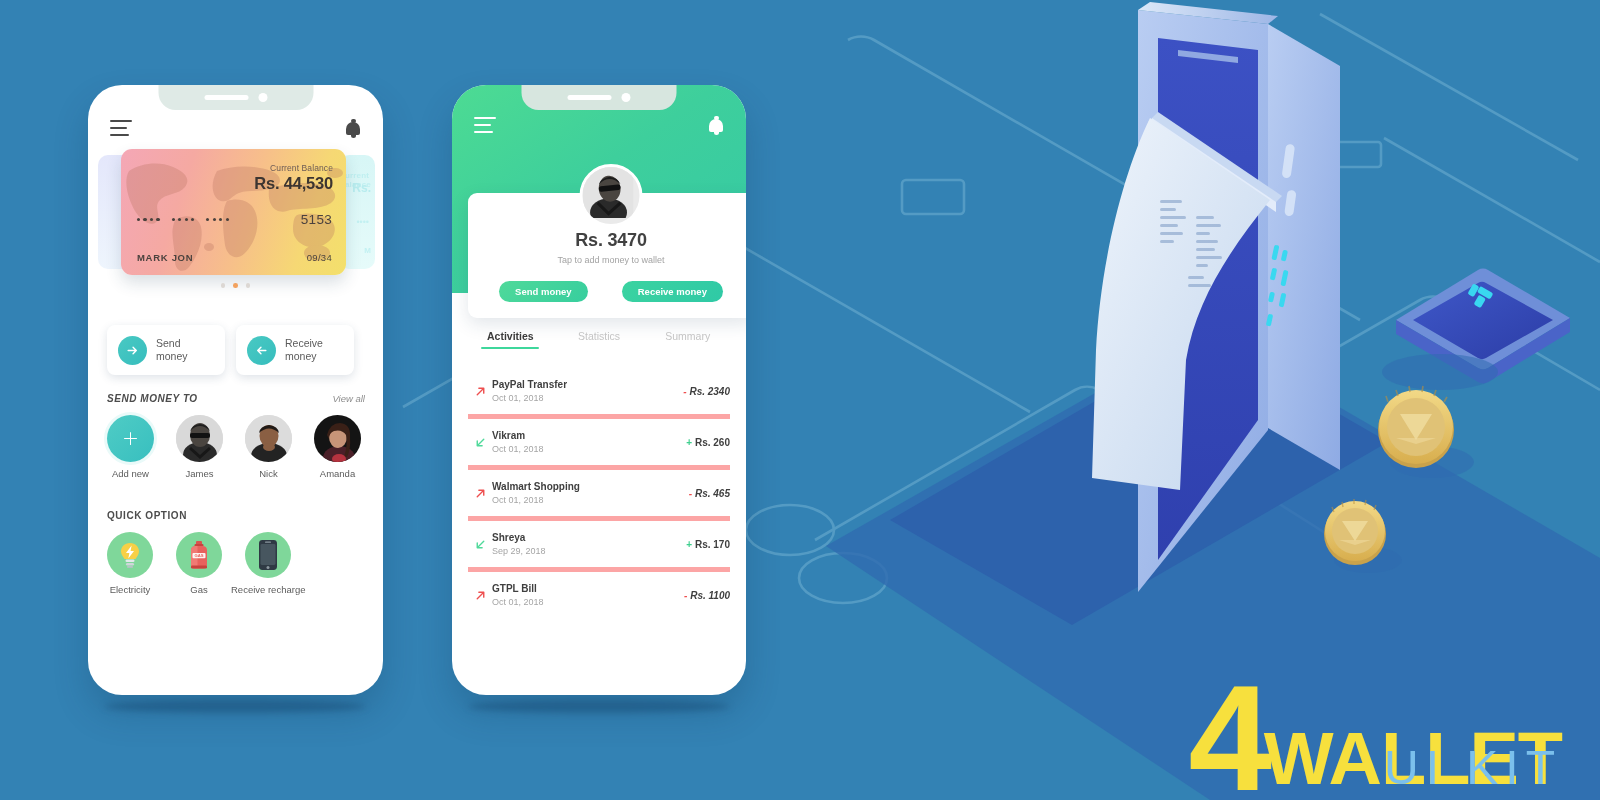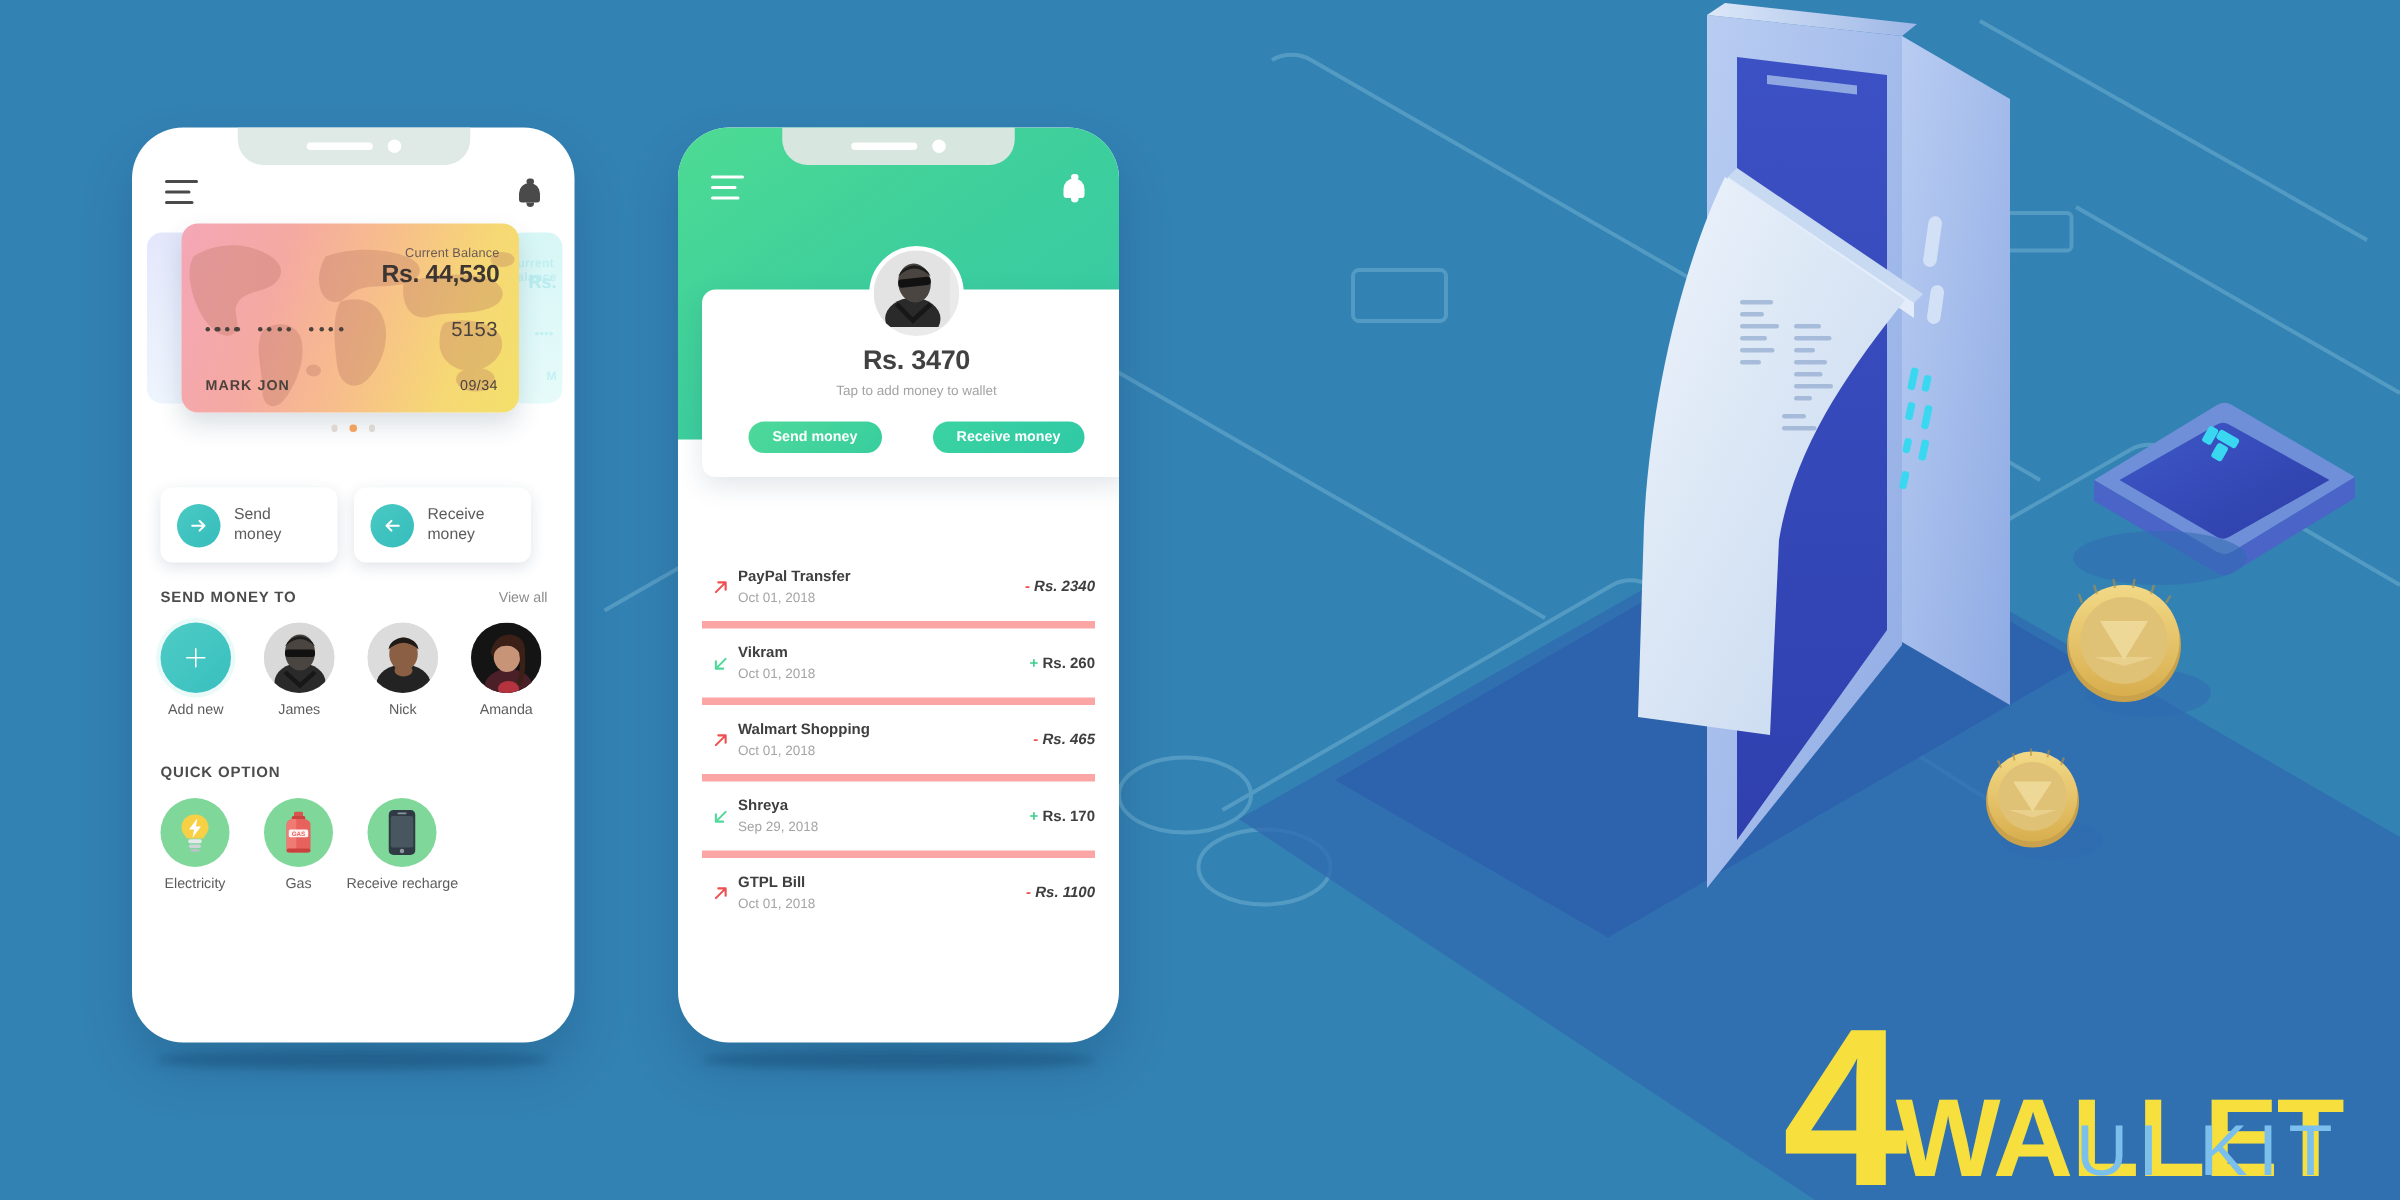--- a/index.html
+++ b/index.html
@@ -443,21 +443,21 @@
               <path d="M20 12H5M11 6l-6 6 6 6"></path>
             </svg>
         </span>
         <span class="lbl">
           <span>Receive</span><br>
           <span>money</span>
         </span>
       </div>
     </div>
 
-    <div class="sect-head" style="top:308px;">
+    <div class="sect-head" style="top:308px;font-style:italic;">
       <span class="t">SEND MONEY TO</span>
       <span class="a">View all</span>
     </div>
 
     <div class="people">
       <div class="person">
         <div class="addnew">
             <span class="plus"></span>
           </div>
         <div class="nm">Add new</div>
@@ -578,20 +578,25 @@
         </svg>
       </div>
       <div class="wc-amount">Rs. 3470</div>
       <div class="wc-sub">Tap to add money to wallet</div>
       <div class="wc-btns">
         <div class="pill send">Send money</div>
         <div class="pill recv">Receive money</div>
       </div>
     </div>
 
+    <div class="tabs">
+      <div class="tab active">Activities</div>
+      <div class="tab">Statistics</div>
+      <div class="tab">Summary</div>
+    </div>
 
     <div class="tx-list">
       <div class="tx">
         <div class="ic">
           <svg width="13" height="13" viewBox="0 0 24 24" fill="none" stroke="#ee4f4f" stroke-width="2.6" stroke-linecap="round" stroke-linejoin="round">
               <path d="M6 18L18 6M9 6h9v9"></path>
             </svg>
         </div>
         <div class="mid">
           <div class="ttl">PayPal Transfer</div>

